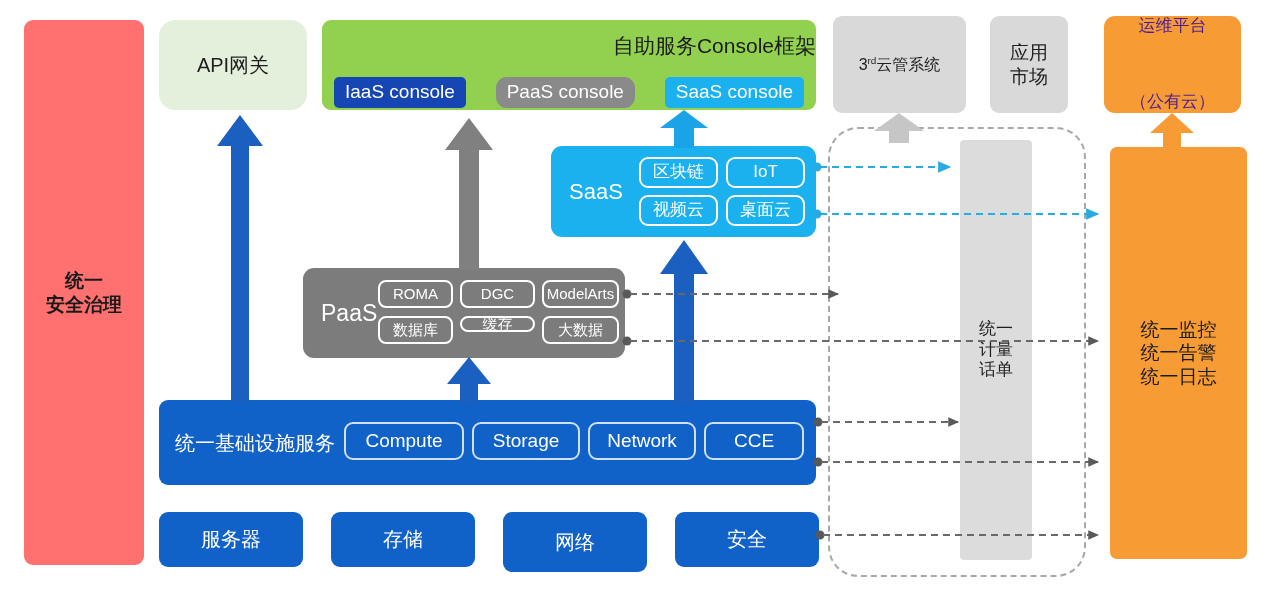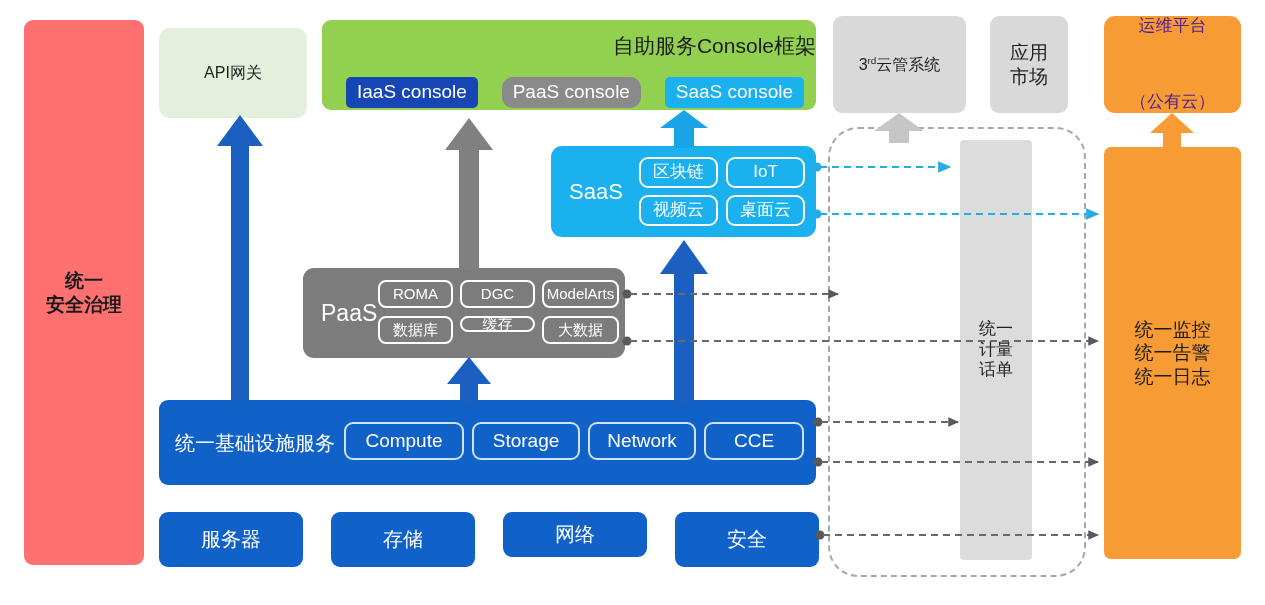--- a/index.html
+++ b/index.html
@@ -4,39 +4,39 @@
 <style>
   html,body{margin:0;padding:0;background:#ffffff;}
   body{font-family:"Liberation Sans","DejaVu Sans",sans-serif;}
   #stage{position:relative;width:1265px;height:605px;background:#ffffff;overflow:hidden;}
   .box{position:absolute;box-sizing:border-box;display:flex;align-items:center;justify-content:center;text-align:center;line-height:1.22;}
 
   
   .security{background:#FF7070;border-radius:9px;color:#1a1a1a;font-size:19px;font-weight:700;}
 
   
-  .apigw{background:#E4F0DC;border-radius:11px;color:#1f1f1f;font-size:16px;margin-top:8px;}
+  .apigw{background:#E4F0DC;border-radius:16px;color:#1f1f1f;font-size:20px;}
 
   
   .console-frame{background:#92D050;border-radius:9px;flex-direction:column;justify-content:flex-start;}
   .console-title{margin-top:13px;font-size:21px;color:#1c1c1c;}
-  .console-row{position:absolute;left:0;right:0;top:57px;display:flex;justify-content:space-between;padding:0 12px;box-sizing:border-box;margin-left:12px;}
+  .console-row{position:absolute;left:0;right:0;top:57px;display:flex;justify-content:space-between;padding:0 12px;box-sizing:border-box;}
   .console-btn{border-radius:5px;color:#fff;font-size:19px;padding:5px 11px 7px;line-height:1;white-space:nowrap;}
   .cb-iaas{background:#1646B4;}
   .cb-paas{background:#8A8A8A;border-radius:11px;}
   .cb-saas{background:#1BB0EE;}
 
   
   .gcard{background:#D9D9D9;border-radius:9px;color:#1f1f1f;font-size:16px;}
   .gcard.small{font-size:19px;}
   .sup{font-size:0.62em;vertical-align:super;}
 
   
   .ops{background:#F79B35;border-radius:11px;color:#4c1d95;font-size:17px;justify-content:space-between;}
-  .ops-panel{background:#F79B35;border-radius:7px;color:#1b1b1b;font-size:19px;}
+  .ops-panel{background:#F79B35;border-radius:7px;color:#1b1b1b;font-size:19px;margin-left:6px;}
 
   
   .saas{background:#1BB0EE;border-radius:11px;justify-content:flex-start;}
   .saas-label{position:absolute;left:18px;top:50%;transform:translateY(-50%);color:#fff;font-size:22px;}
   .chip{position:absolute;border:2px solid #ffffff;border-radius:9px;color:#fff;font-size:17px;display:flex;align-items:center;justify-content:center;box-sizing:border-box;}
 
   
   .paas{background:#7C7C7C;border-radius:11px;}
   .paas-label{position:absolute;left:18px;top:50%;transform:translateY(-50%);color:#ffffff;font-size:23px;}
   .pchip{position:absolute;border:2px solid #ffffff;border-radius:8px;color:#fff;font-size:15px;display:flex;align-items:center;justify-content:center;box-sizing:border-box;white-space:nowrap;}
@@ -132,21 +132,21 @@
   <div class="box infra" style="left:159px;top:400px;width:657px;height:85px;">
     <div class="infra-label">统一基础设施服务</div>
     <div class="ichip" style="left:185px;top:22px;width:120px;height:38px;">Compute</div>
     <div class="ichip" style="left:313px;top:22px;width:108px;height:38px;">Storage</div>
     <div class="ichip" style="left:429px;top:22px;width:108px;height:38px;">Network</div>
     <div class="ichip" style="left:545px;top:22px;width:100px;height:38px;">CCE</div>
   </div>
 
   <div class="box bbox" style="left:159px;top:512px;width:144px;height:55px;">服务器</div>
   <div class="box bbox" style="left:331px;top:512px;width:144px;height:55px;">存储</div>
-  <div class="box bbox" style="left:503px;top:512px;width:144px;height:45px;">网络</div>
+  <div class="box bbox" style="left:503px;top:512px;width:144px;height:60px;">网络</div>
   <div class="box bbox" style="left:675px;top:512px;width:144px;height:55px;">安全</div>
 
   <svg class="ov" viewBox="0 0 1265 605">
     <defs>
       <marker id="dk" markerWidth="7" markerHeight="7" refX="5.4" refY="3" orient="auto">
         <path d="M0,0.4 L6,3 L0,5.6 Z" fill="#595959"></path>
       </marker>
       <marker id="cy" markerWidth="7" markerHeight="7" refX="5.4" refY="3" orient="auto">
         <path d="M0,0.4 L6,3 L0,5.6 Z" fill="#29ABE2"></path>
       </marker>

